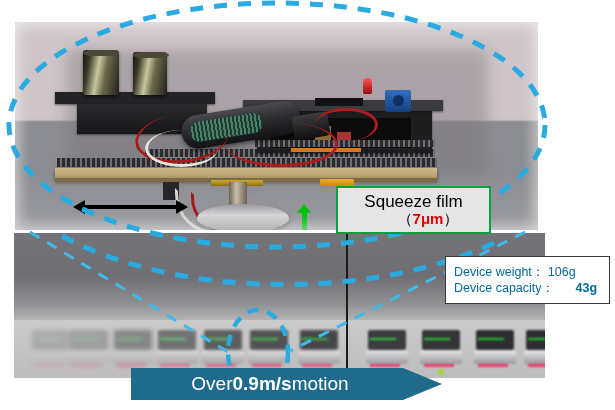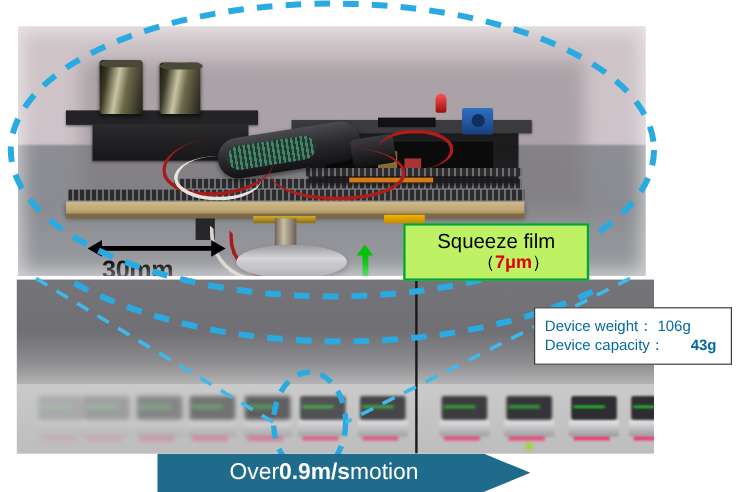--- a/index.html
+++ b/index.html
@@ -121,21 +121,21 @@
 
   
   .green-arrow{position:absolute;left:282px;top:182px;width:14px;height:48px;}
   .green-arrow .shaft{position:absolute;left:5px;top:8px;width:5px;height:32px;background:#00c20a;}
   .green-arrow .up,.green-arrow .dn{position:absolute;left:0;width:0;height:0;
     border-left:7px solid transparent;border-right:7px solid transparent;}
   .green-arrow .up{top:0;border-bottom:9px solid #00c20a;}
 
   
   .squeeze-box{position:absolute;left:336px;top:186px;width:155px;height:48px;
-    background:#bef264;border:2px solid #00a33d;box-sizing:border-box;
+    background:#e5e5e5;border:2px solid #00a33d;box-sizing:border-box;
     display:flex;flex-direction:column;align-items:center;justify-content:center;line-height:1.05;}
   .squeeze-box .t1{font-size:17px;color:#000;}
   .squeeze-box .t2{font-size:15px;color:#000;margin-left:29px;}
   .squeeze-box .t2 b{color:#e00000;font-weight:bold;}
 
   
   .photo-bot{
     position:absolute;left:14px;top:233px;width:531px;height:145px;overflow:hidden;
     background:linear-gradient(180deg,#747479 0%,#6f6f74 30%,#8e8e91 48%,#b9b9ba 62%,#cfcfd0 78%,#c7c7c8 100%);
   }
@@ -155,21 +155,21 @@
     background:#9ddb1e;}
 
   
   .info-box{position:absolute;left:445px;top:256px;width:165px;height:48px;
     background:#fff;border:1px solid #3a3a3a;box-sizing:border-box;
     display:flex;flex-direction:column;justify-content:center;padding-left:8px;line-height:1.3;}
   .info-box div{font-size:12.5px;color:#0369a1;white-space:nowrap;}
   .info-box b{font-weight:bold;margin-left:18px;}
 
   
-  .banner{position:absolute;left:131px;top:378px;width:311px;height:32px;}
+  .banner{position:absolute;left:131px;top:368px;width:311px;height:32px;}
   .banner .bg{position:absolute;inset:0;background:#1f6b8c;
     clip-path:polygon(0 0,272px 0,311px 16px,272px 32px,0 32px);}
   .banner .txt{position:absolute;left:0;top:0;width:278px;height:32px;
     display:flex;align-items:center;justify-content:center;
     color:#fff;font-size:19px;white-space:nowrap;}
   .banner .txt b{font-weight:bold;}
 
   
   .vec{position:absolute;left:0;top:0;width:615px;height:410px;pointer-events:none;}
 </style>
@@ -228,21 +228,20 @@
     <div class="stem"></div>
 
     <div class="disc-side"></div>
     <div class="disc"></div>
 
     <div class="arrow30">
       <i class="hl"></i>
         <i class="shaft"></i>
         <i class="hr"></i>
     </div>
-    <div class="lbl-30mm">30mm</div>
 
     <div class="green-arrow">
       <i class="up"></i>
         <i class="shaft"></i>
     </div>
   </div>
 
   <div class="photo-bot">
     <div class="floor-band"></div>
 

